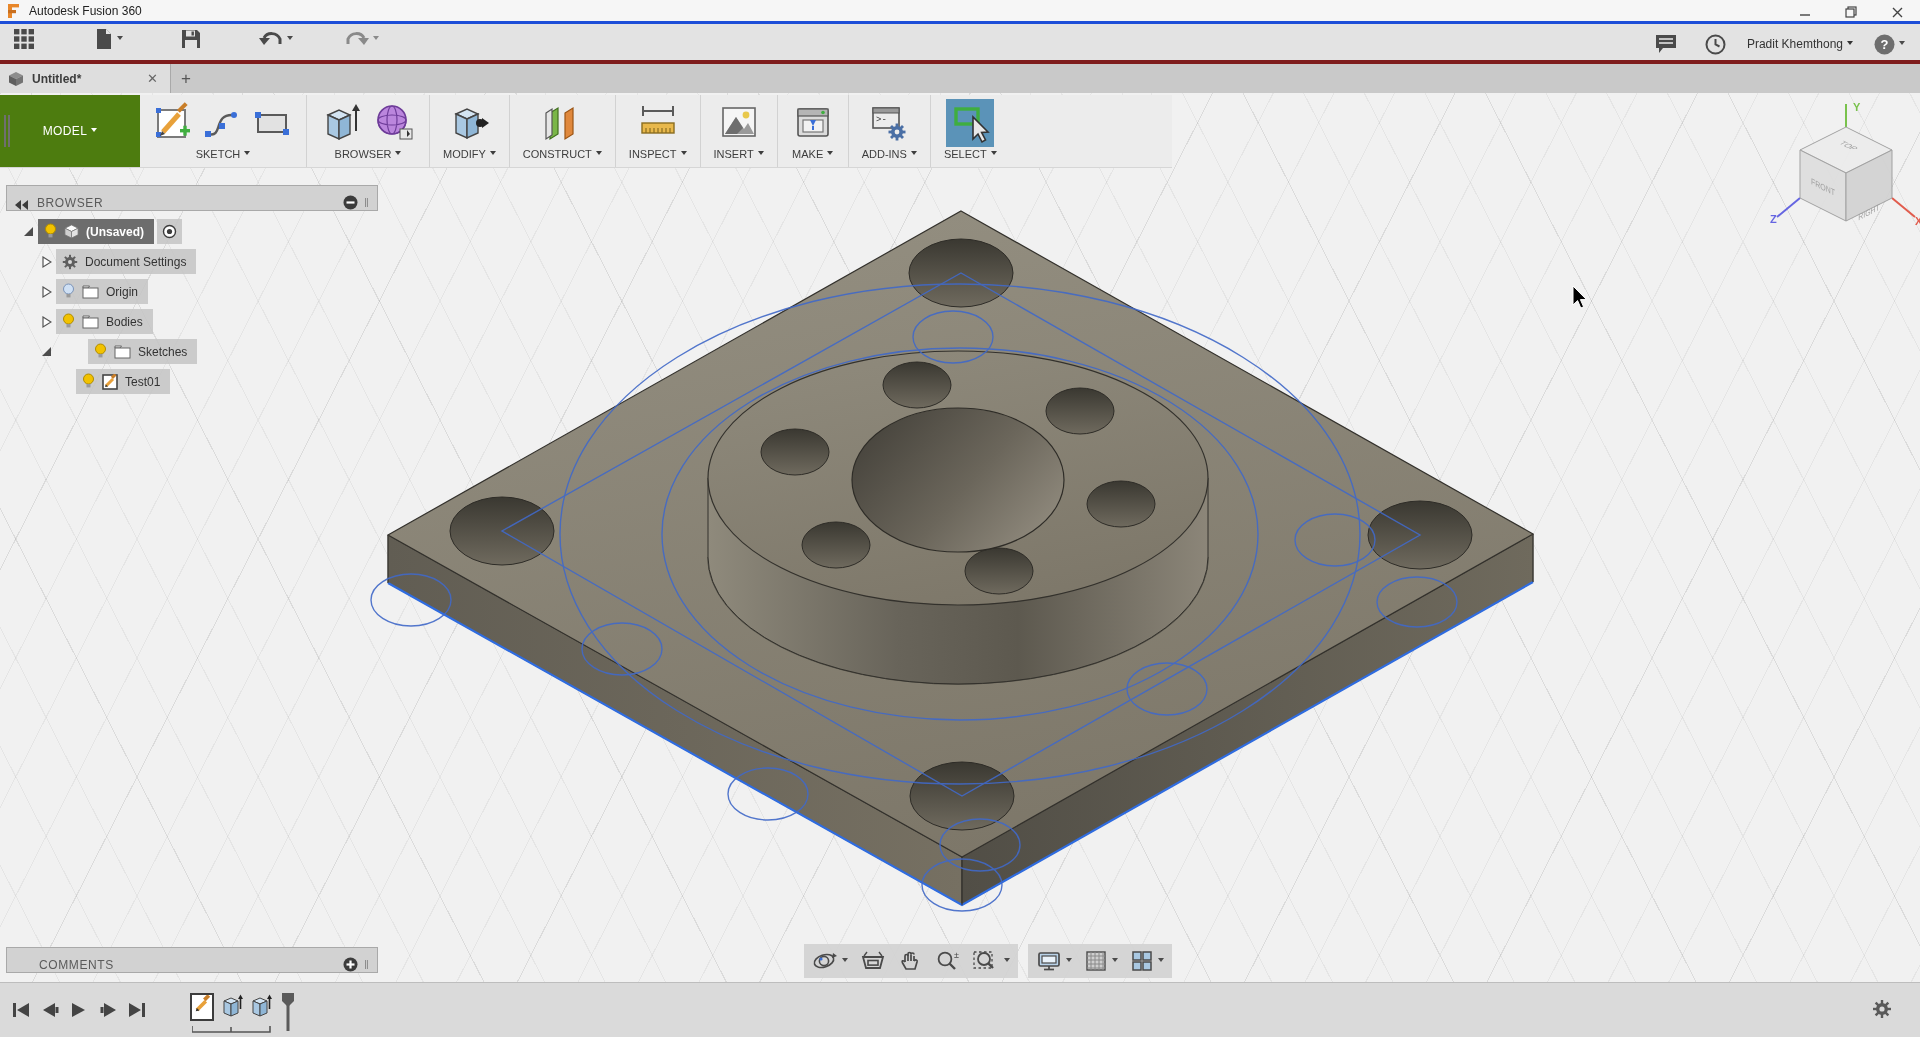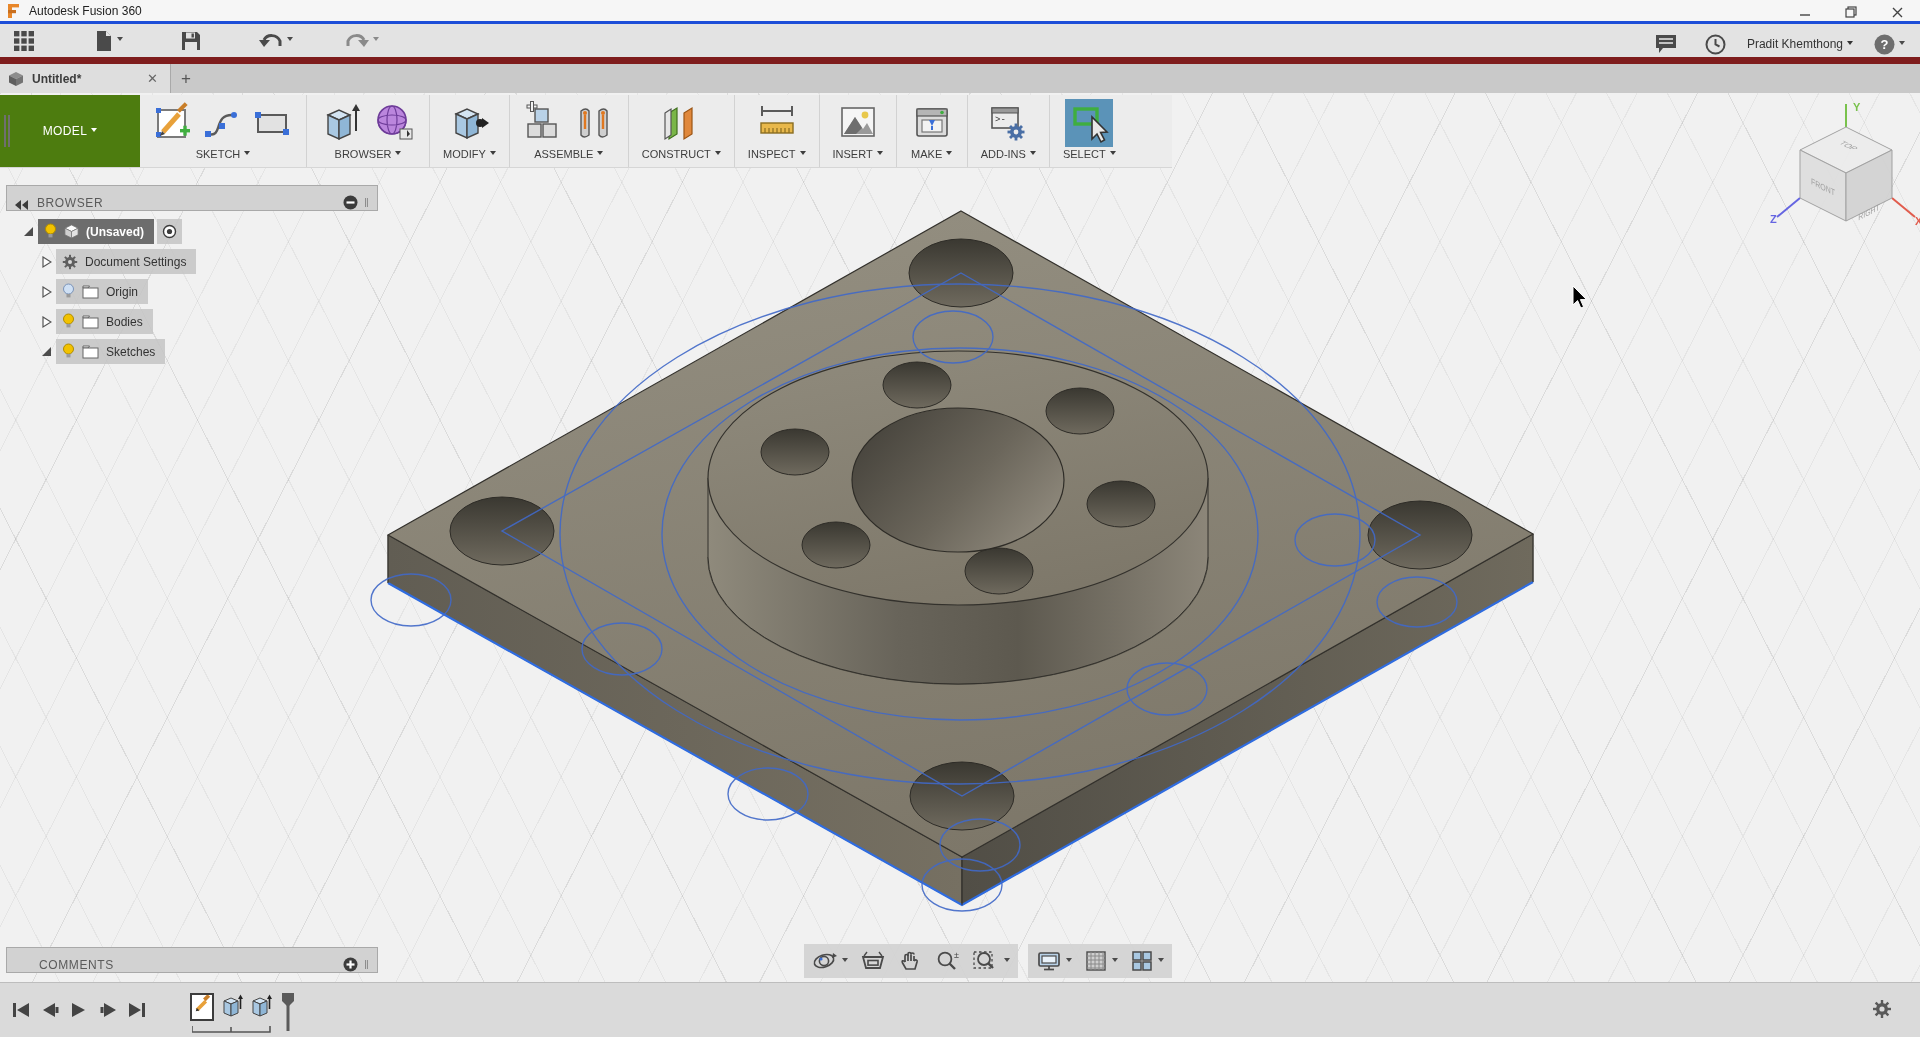--- a/index.html
+++ b/index.html
@@ -5,21 +5,21 @@
   html,body{margin:0;padding:0;width:1920px;height:1037px;overflow:hidden;
     font-family:"Liberation Sans",sans-serif;-webkit-font-smoothing:antialiased;}
   *{box-sizing:border-box;}
   .dd{display:inline-block;width:0;height:0;border:3px solid transparent;border-top:4px solid currentColor;margin-left:4px;vertical-align:middle;}
   
   .titlebar{position:absolute;left:0;top:0;width:1920px;height:24px;background:#f6f6f6;border-bottom:3px solid #1d4ed8;display:flex;align-items:center;}
   .titlebar .apptitle{font-size:12px;color:#222;margin-left:6px;}
   .winbtns{position:absolute;right:0;top:0;height:24px;display:flex;}
   .winbtn{width:46px;height:24px;display:flex;align-items:center;justify-content:center;color:#444;}
   
-  .qat{position:absolute;left:0;top:24px;width:1920px;height:40px;background:#e3e3e3;display:flex;align-items:center;border-bottom:7px solid #7f1d1d;gap:32px;}
+  .qat{position:absolute;left:0;top:24px;width:1920px;height:40px;background:#e3e3e3;display:flex;align-items:flex-start;border-bottom:4px solid #7f1d1d;gap:32px;}
   .qbtn{height:30px;display:flex;align-items:center;justify-content:center;padding:0 7px;color:#4a4a4a;}
   .qat-right{position:absolute;right:8px;top:0;height:40px;display:flex;align-items:center;gap:14px;color:#4a4a4a;}
   .username{font-size:12px;color:#333;display:flex;align-items:center;}
   
   .tabbar{position:absolute;left:0;top:64px;width:1920px;height:29px;background:#c9c9c9;display:flex;align-items:flex-end;}
   .tab{width:171px;height:29px;background:#dedede;border-right:1px solid #a9a9a9;display:flex;align-items:center;padding:0 8px;}
   .tab-label{font-size:12px;font-weight:bold;color:#3c3c3c;margin-left:8px;flex:1;}
   .tab-close{color:#666;font-size:13px;padding:0 4px;}
   .tab-add{width:30px;height:29px;display:flex;align-items:center;justify-content:center;color:#555;font-size:17px;}
   
@@ -333,43 +333,20 @@
           <circle cx="33" cy="22" r="4" fill="#222"></circle>
           <polygon points="35,17 42,22 35,27" fill="#222"></polygon>
         </svg>
     </div>
     <div class="rlabel">
         <span>MODIFY</span>
         <i class="dd"></i>
       </div>
   </div>
 
-  <div class="rgroup">
-    <div class="ricons">
-      <svg width="44" height="44" viewBox="0 0 44 44">
-          <rect x="12" y="8" width="13" height="13" fill="#b9d2e8" stroke="#555" stroke-width="1.4"></rect>
-          <rect x="5" y="23" width="13" height="13" fill="#dcdcdc" stroke="#555" stroke-width="1.4"></rect>
-          <rect x="20" y="23" width="13" height="13" fill="#dcdcdc" stroke="#555" stroke-width="1.4"></rect>
-          <rect x="4" y="4" width="10" height="3" fill="#f2f2f2" stroke="#555" stroke-width="1"></rect>
-          <rect x="7.5" y="0.5" width="3" height="10" fill="#f2f2f2" stroke="#555" stroke-width="1"></rect>
-        </svg>
-      <svg width="40" height="44" viewBox="0 0 40 44">
-          <path d="M6,10 q5,-4 8,0 l0,24 q-5,4 -8,0 Z" fill="#cfcfcf" stroke="#555" stroke-width="1.4"></path>
-          <path d="M24,10 q5,-4 8,0 l0,24 q-5,4 -8,0 Z" fill="#cfcfcf" stroke="#555" stroke-width="1.4"></path>
-          <line x1="10" y1="14" x2="10" y2="28" stroke="#e07820" stroke-width="2.4"></line>
-          <circle cx="10" cy="12" r="2" fill="#e07820"></circle>
-          <line x1="28" y1="14" x2="28" y2="28" stroke="#e07820" stroke-width="2.4"></line>
-          <circle cx="28" cy="12" r="2" fill="#e07820"></circle>
-        </svg>
-    </div>
-    <div class="rlabel">
-        <span>ASSEMBLE</span>
-        <i class="dd"></i>
-      </div>
-  </div>
 
   <div class="rgroup">
     <div class="ricons">
       <svg width="44" height="44" viewBox="0 0 44 44">
           <polygon points="10,12 18,7 18,33 10,38" fill="#7ab648" stroke="#41701f" stroke-width="1.2"></polygon>
           <polygon points="6,12 12,8 12,34 6,38" fill="#e6e6e6" stroke="#555" stroke-width="1.2"></polygon>
           <polygon points="25,12 33,7 33,33 25,38" fill="#e0883c" stroke="#9c5514" stroke-width="1.2"></polygon>
         </svg>
     </div>
     <div class="rlabel">
@@ -566,39 +543,54 @@
             <rect x="4.5" y="11" width="4" height="3.4" fill="#9a9a9a"></rect>
           </svg>
         <svg width="17" height="14" viewBox="0 0 17 14">
             <path d="M1,3 L6,3 L7.5,1 L1,1 Z" fill="#fff" stroke="#666"></path>
             <rect x="1" y="3" width="15" height="10" fill="#fff" stroke="#666"></rect>
           </svg>
         <span class="tlabel">Bodies</span>
       </span>
     </div>
 
-    <div class="trow" style="padding-left:32px;">
+    <div class="trow" style="padding-left:32px;gap:32px;">
       <span class="caret">
           <svg width="13" height="13">
             <polygon points="2,11 11,11 11,2" fill="#4c4c4c"></polygon>
           </svg>
         </span>
       <span class="chip">
         <svg width="13" height="17" viewBox="0 0 13 17">
             <circle cx="6.5" cy="6" r="5" fill="#f2c200" stroke="#b08c00"></circle>
             <rect x="4.5" y="11" width="4" height="3.4" fill="#9a9a9a"></rect>
           </svg>
         <svg width="17" height="14" viewBox="0 0 17 14">
             <path d="M1,3 L6,3 L7.5,1 L1,1 Z" fill="#fff" stroke="#666"></path>
             <rect x="1" y="3" width="15" height="10" fill="#fff" stroke="#666"></rect>
           </svg>
         <span class="tlabel">Sketches</span>
       </span>
     </div>
 
+    <div class="trow" style="padding-left:70px;">
+      <span class="chip">
+        <svg width="13" height="17" viewBox="0 0 13 17">
+            <circle cx="6.5" cy="6" r="5" fill="#f2c200" stroke="#b08c00"></circle>
+            <rect x="4.5" y="11" width="4" height="3.4" fill="#9a9a9a"></rect>
+          </svg>
+        <svg width="16" height="16" viewBox="0 0 16 16">
+            <rect x="1" y="1" width="14" height="14" fill="#fff" stroke="#444" stroke-width="1.6"></rect>
+            <line x1="4" y1="12" x2="11" y2="5" stroke="#e8a13a" stroke-width="3"></line>
+            <polygon points="3,13 6,12.4 3.8,10.4" fill="#333"></polygon>
+            <rect x="10" y="2.4" width="5" height="3" transform="rotate(-45 10 4)" fill="#c97e28"></rect>
+          </svg>
+        <span class="tlabel">Test01</span>
+      </span>
+    </div>
   </div>
 </div>
 
 <div class="viewcube">
   <svg width="156" height="140" viewBox="0 0 156 140" opacity="0.92">
     <line x1="78" y1="30" x2="78" y2="7" stroke="#6fbf3f" stroke-width="2"></line>
     <text x="85" y="14" font-size="11" fill="#6fbf3f" font-weight="bold">Y</text>
     <line x1="32" y1="101" x2="9" y2="120" stroke="#5a5ae0" stroke-width="2"></line>
     <text x="2" y="126" font-size="11" fill="#5a5ae0" font-weight="bold">Z</text>
     <line x1="124" y1="101" x2="147" y2="120" stroke="#e05040" stroke-width="2"></line>

